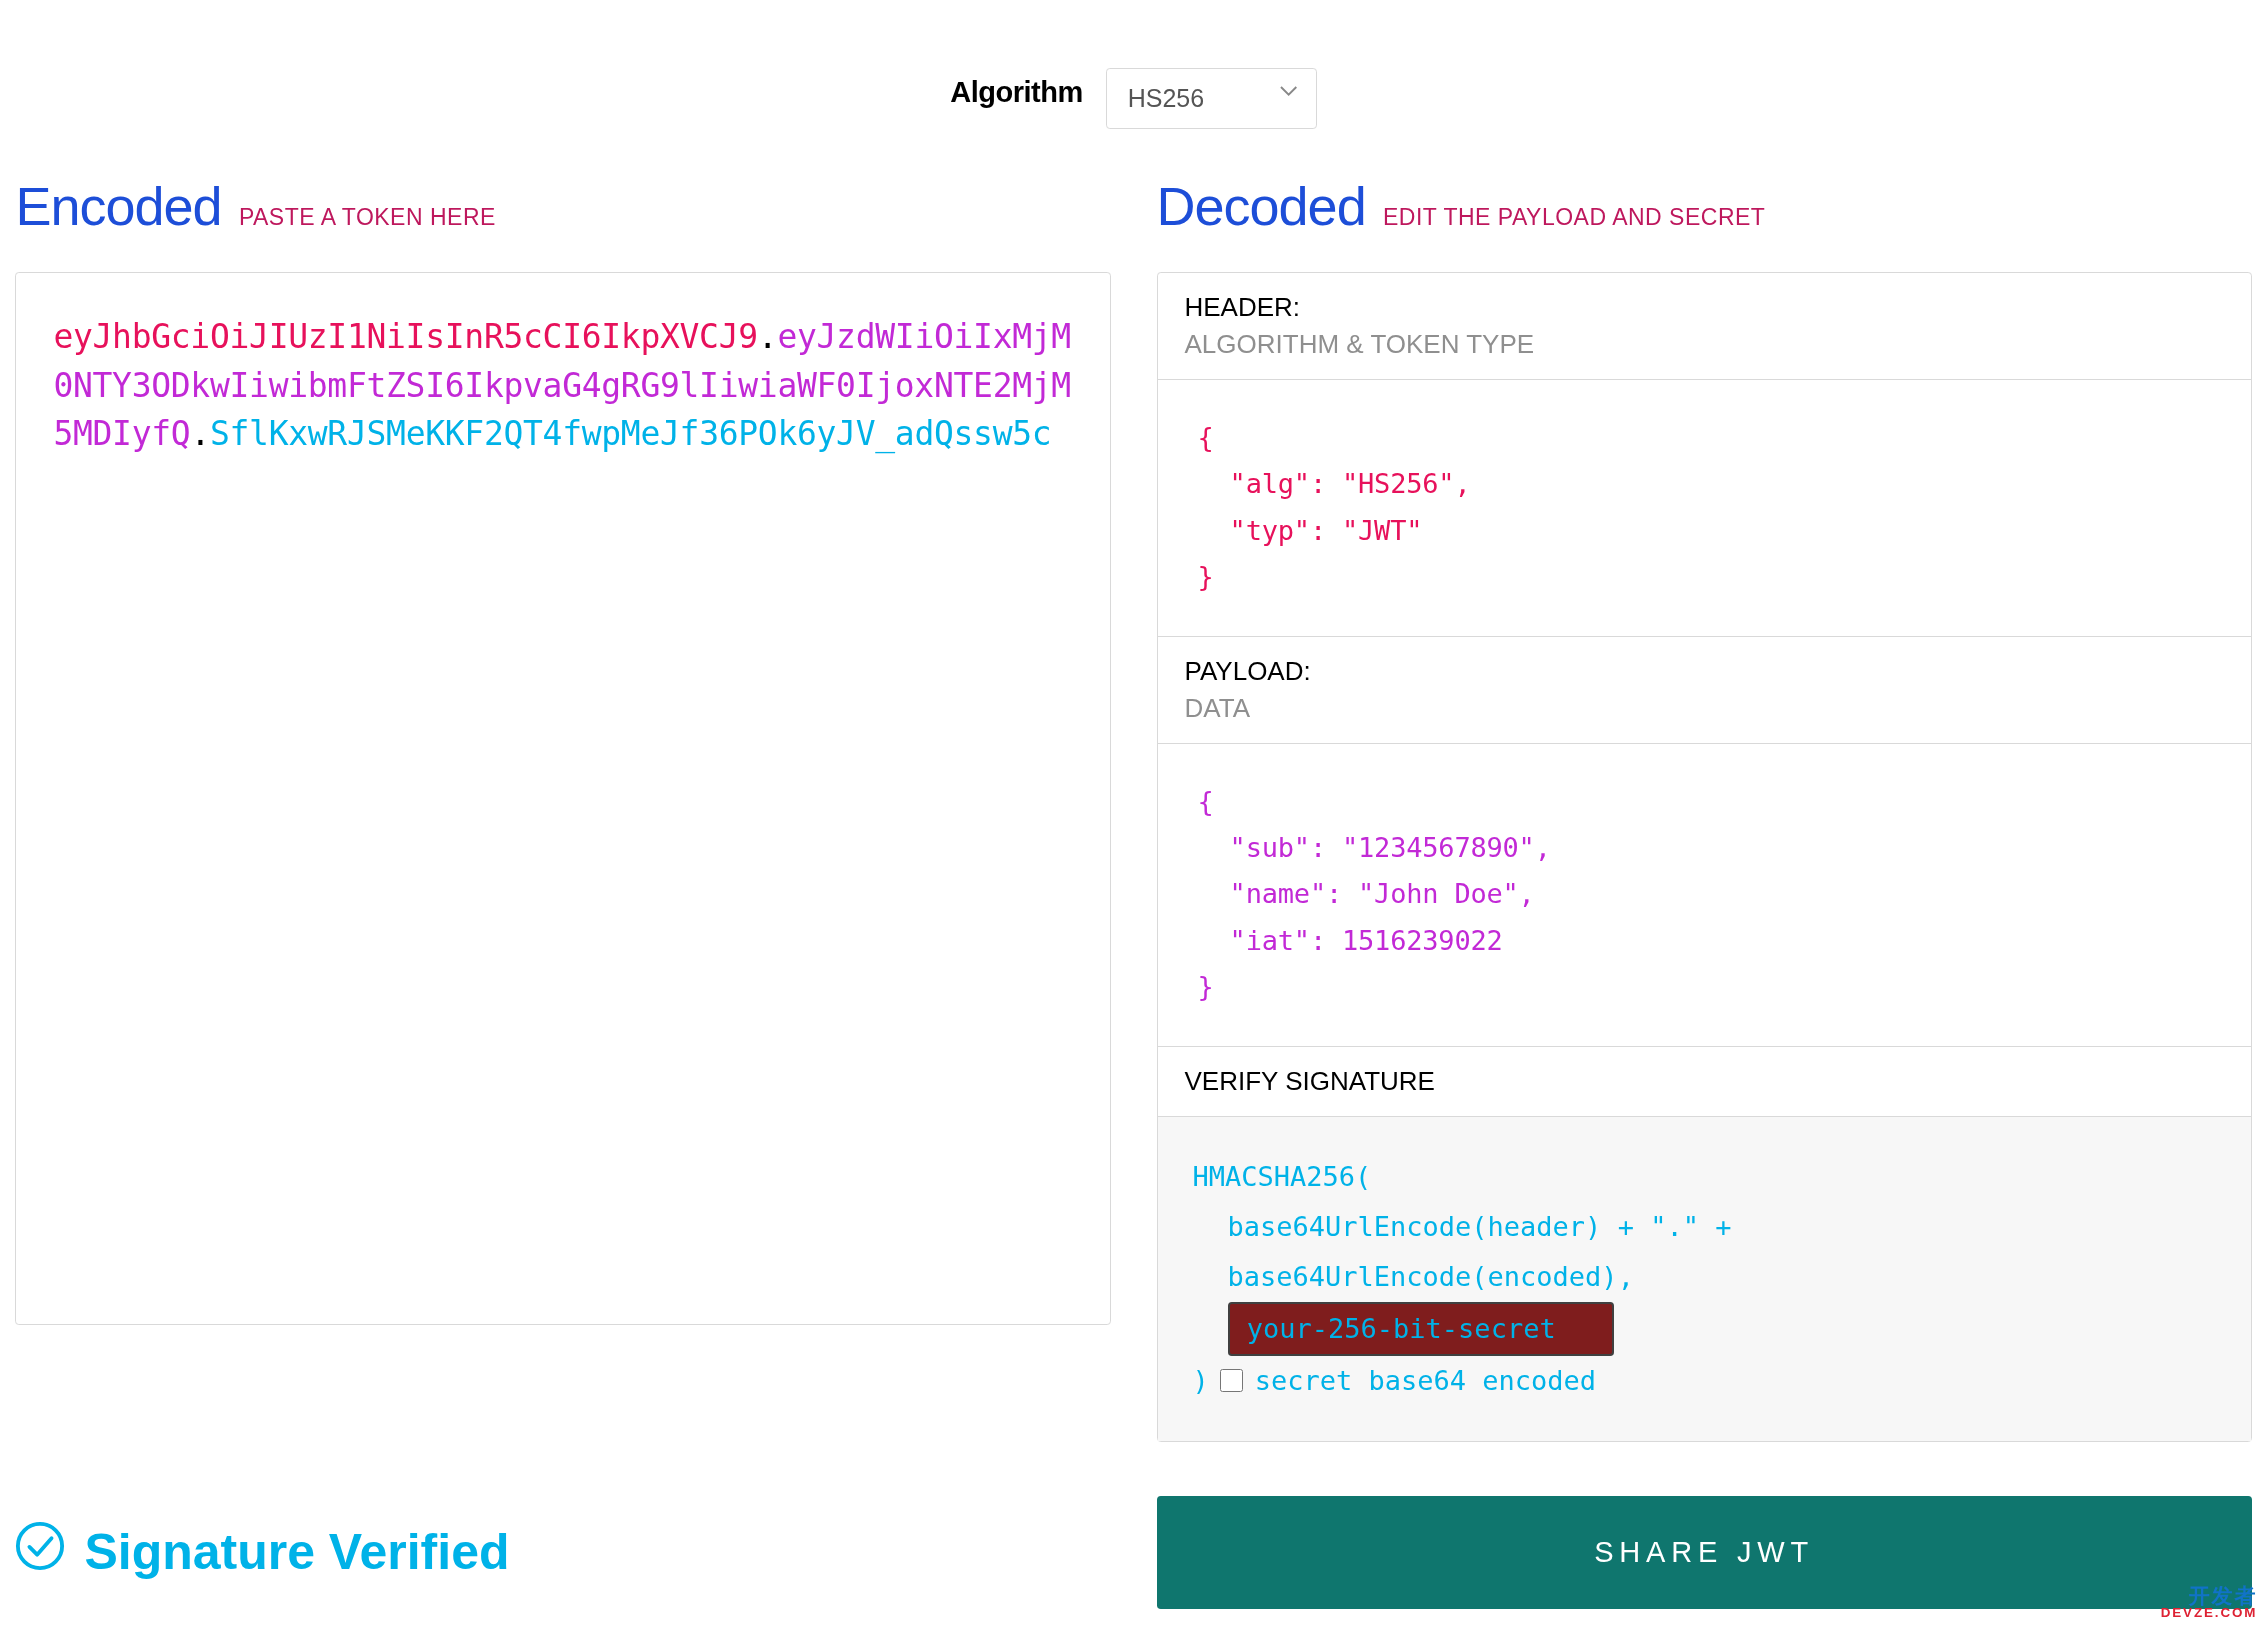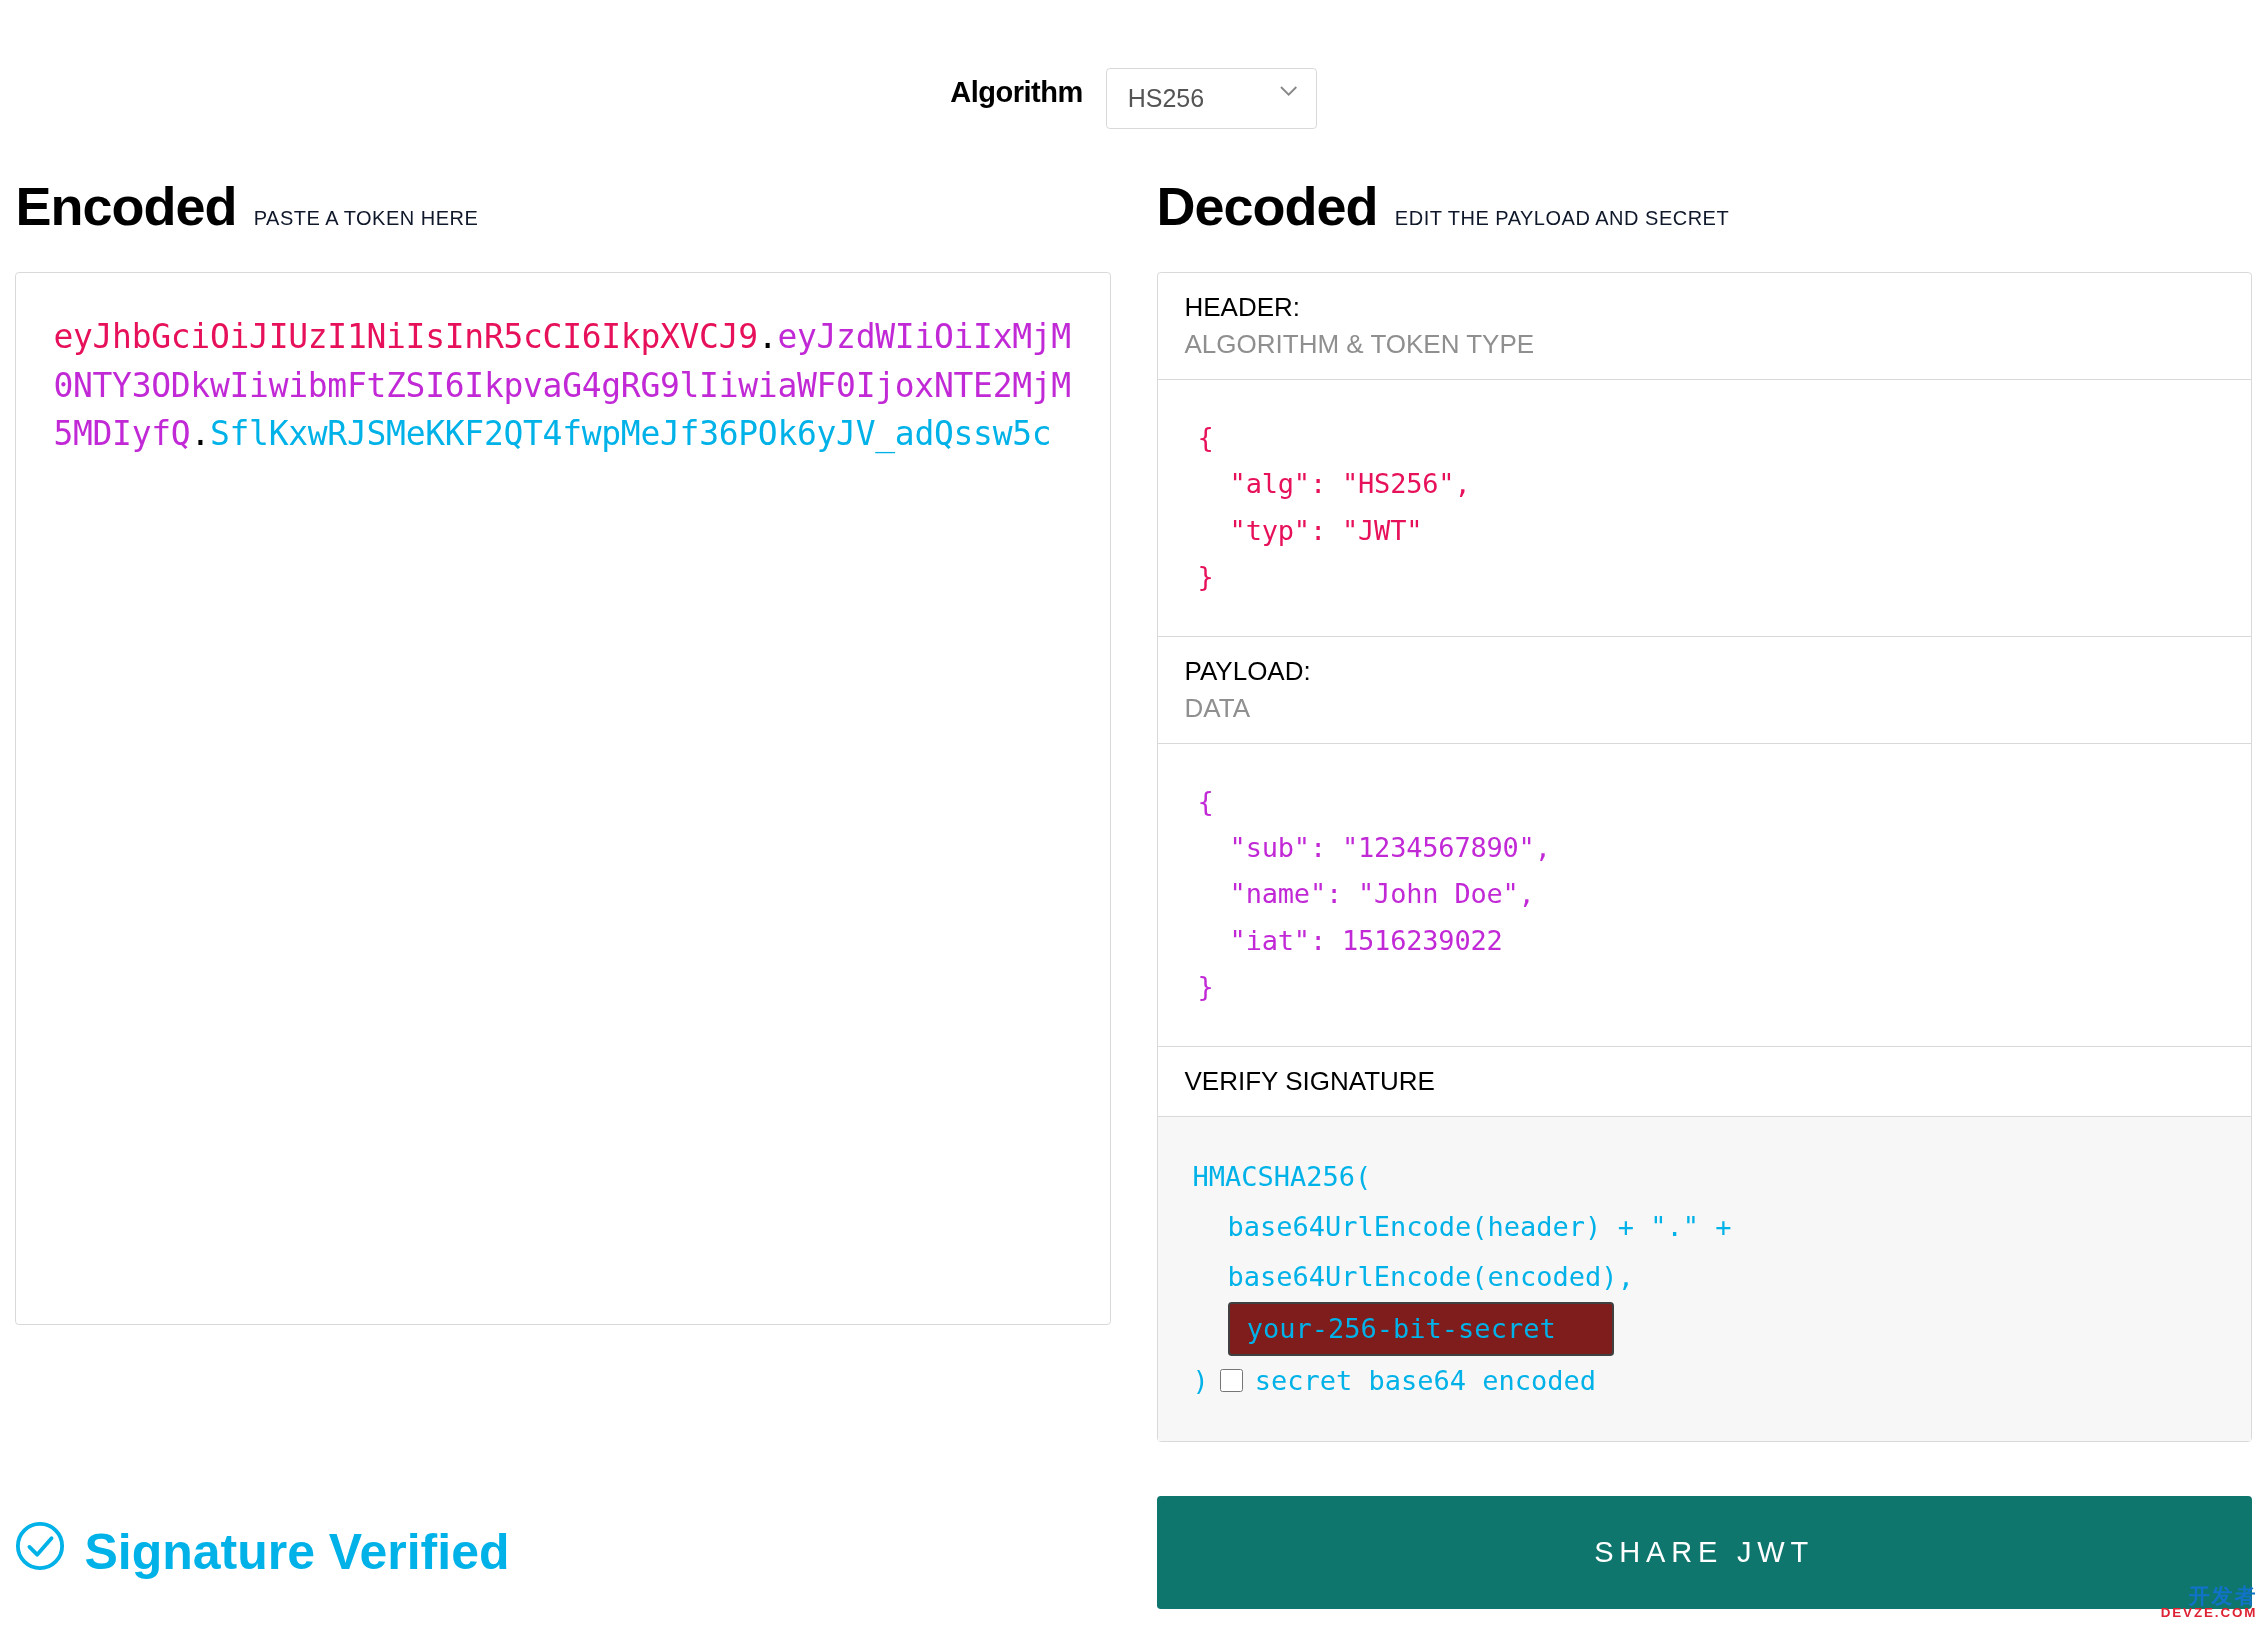--- a/index.html
+++ b/index.html
@@ -57,27 +57,27 @@
     min-width: 0;
   }
   .col-header {
     display: flex;
     align-items: baseline;
     gap: 17.3px;
     margin-bottom: 35px;
   }
   .col-title {
     font-size: 54px;
-    font-weight: 700;
-    color: #000000;
+    font-weight: 400;
+    color: #1d4ed8;
     letter-spacing: -1px;
   }
   .col-subtitle {
-    font-size: 20px;
-    color: #0f172a;
+    font-size: 23px;
+    color: #be185d;
     letter-spacing: 0.5px;
     font-weight: 400;
     margin-top: 8px;
   }
   .box {
     border: 1px solid #d9d9d9;
     border-radius: 3.8px;
     background: #fff;
   }
   .encoded-box {

